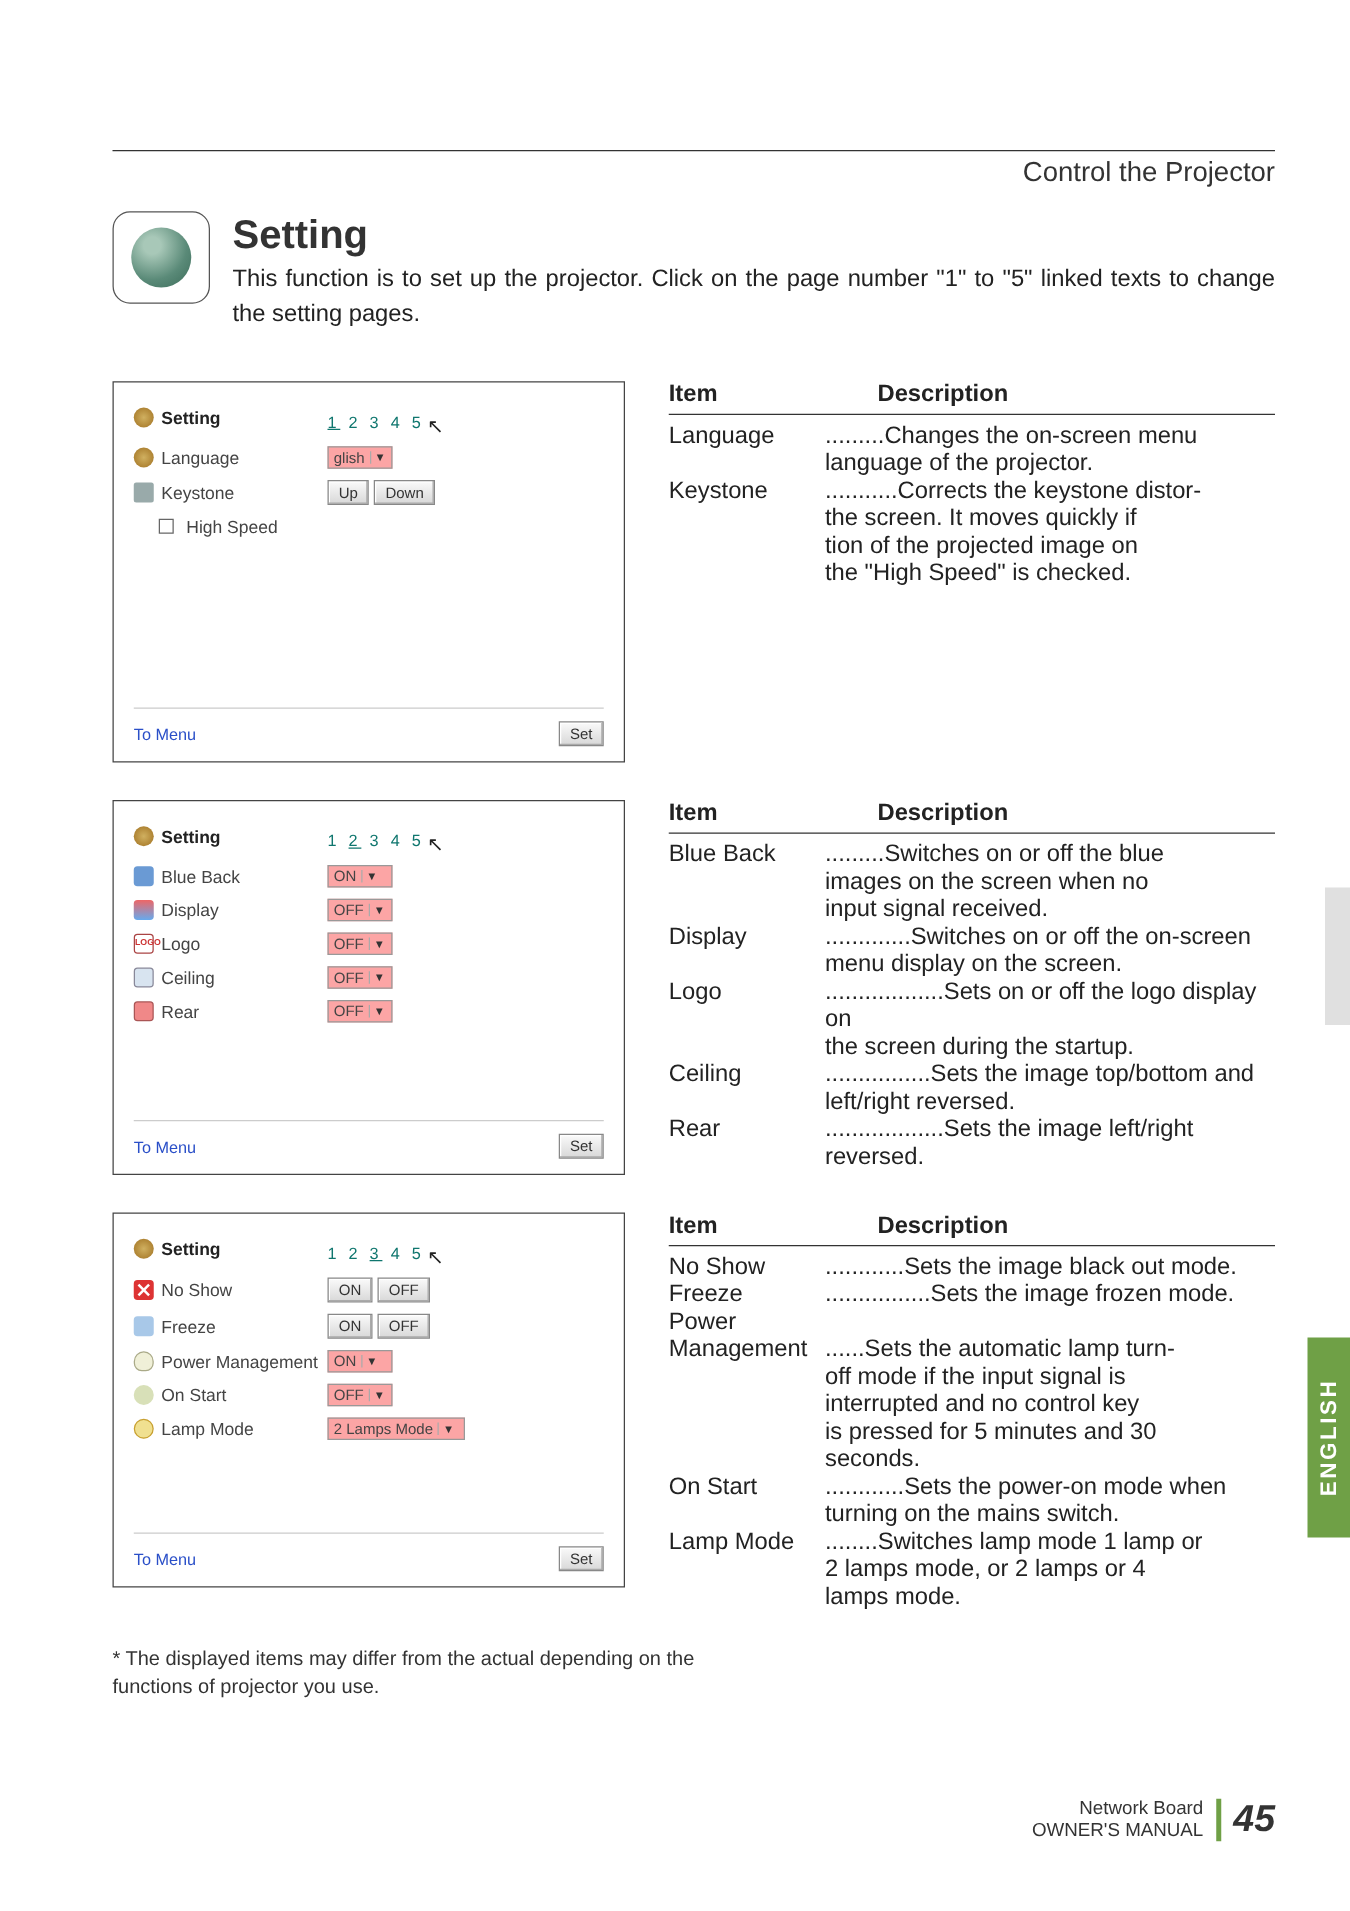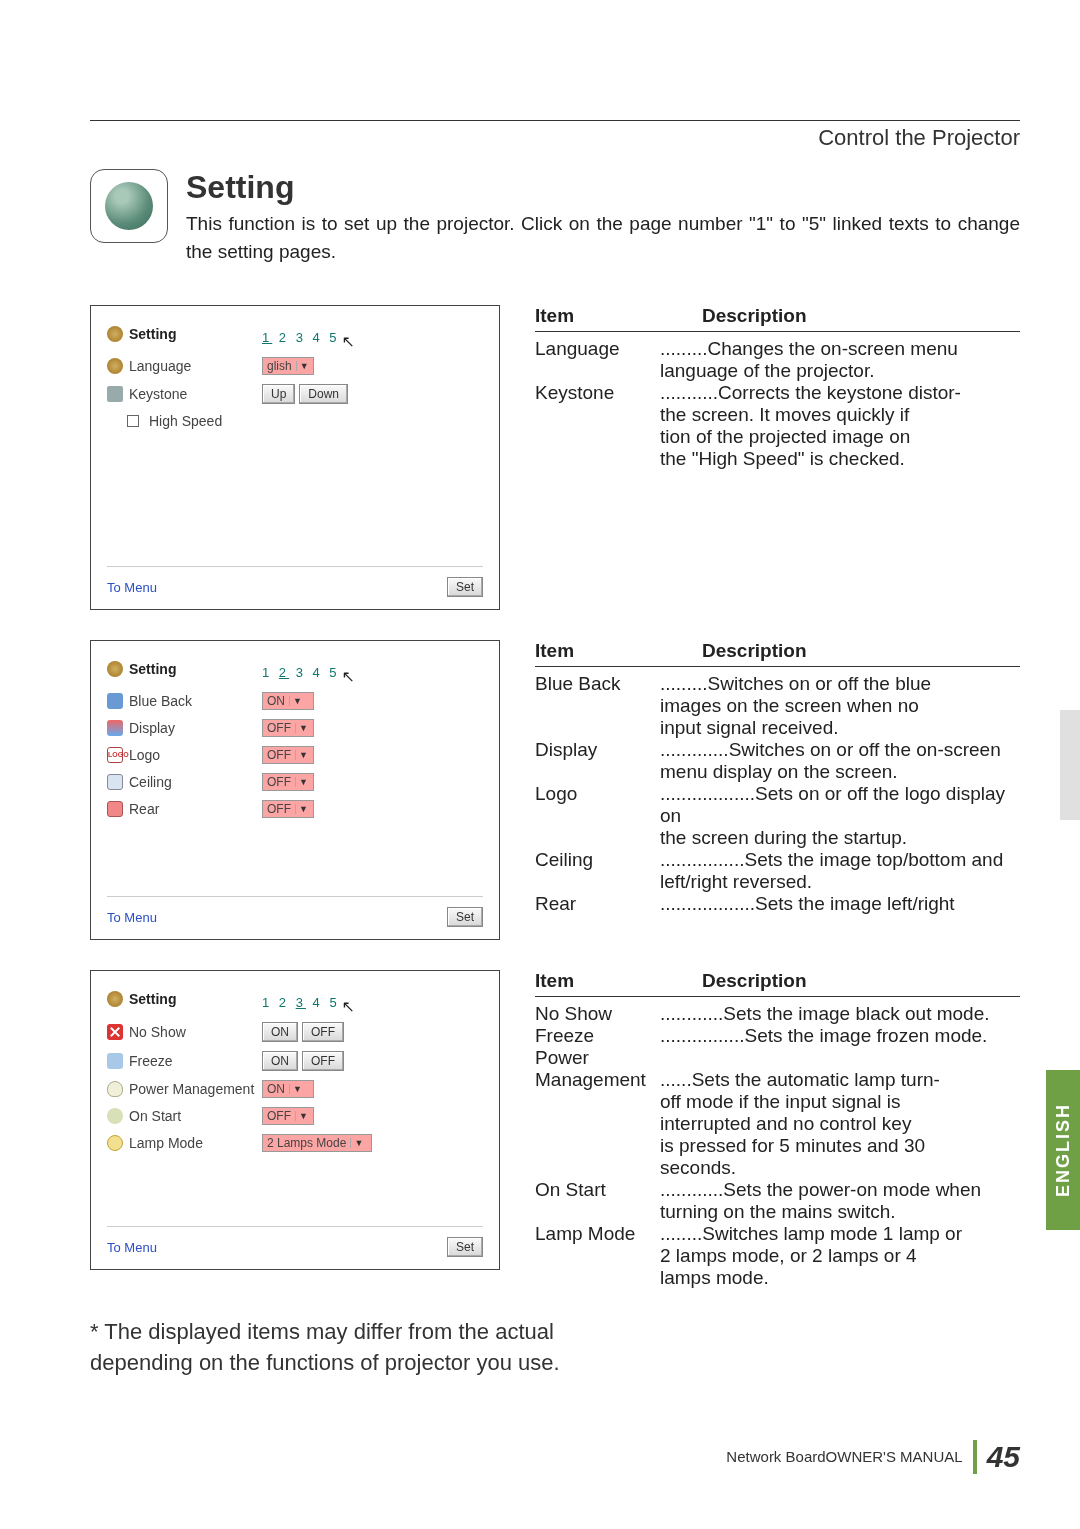--- a/index.html
+++ b/index.html
@@ -158,30 +158,30 @@
     background:#6fa046; color:#fff;
     writing-mode: vertical-rl; transform: rotate(180deg);
     display:flex; align-items:center; justify-content:center;
     font-weight:bold; letter-spacing:2px; font-size:18px;
   }
   .tab-grey {
     position:absolute; right:0; top:710px;
     width:20px; height:110px; background:#e0e0e0;
   }
   .footnote {
-    font-size:22px; color:#333; margin-top:28px; width:470px; line-height:1.4;
+    font-size:16px; color:#333; margin-top:28px; width:470px; line-height:1.4;
   }
   .footer {
     position:absolute; bottom:55px; right:60px;
     text-align:right; font-size:15px; color:#333;
     display:flex; align-items:center; gap:10px;
   }
   .footer .bar { width:4px; height:34px; background:#6fa046; }
   .footer .pg { font-size:30px; font-weight:bold; font-style:italic; line-height:1; }
-  .footer .txt { display:flex; line-height:1.2;}
+  .footer .txt { display:flex; flex-direction:column; line-height:1.2;}
 </style>
 </head>
 <body>
 
 <div class="page">
   <div class="topline"></div>
   <div class="breadcrumb">Control the Projector</div>
 
   <div class="head-row">
     <div class="head-icon-box">
@@ -361,20 +361,21 @@
           <div class="desc-cont">the screen during the startup.</div>
           <div class="desc-row">
               <span class="term">Ceiling</span>
               <span class="val"><span>................</span><span>Sets the image top/bottom and</span></span>
             </div>
           <div class="desc-cont">left/right reversed.</div>
           <div class="desc-row">
               <span class="term">Rear</span>
               <span class="val"><span> ..................</span><span>Sets the image left/right</span></span>
             </div>
+          <div class="desc-cont">reversed.</div>
         </div>
       </div>
     </div>
 
     <div class="section">
       <div class="panel" style="height:300px">
         <div class="panel-body">
           <div class="panel-grid">
             <div class="panel-title-row">
                 <span class="mini-icon ic-gear"></span>

